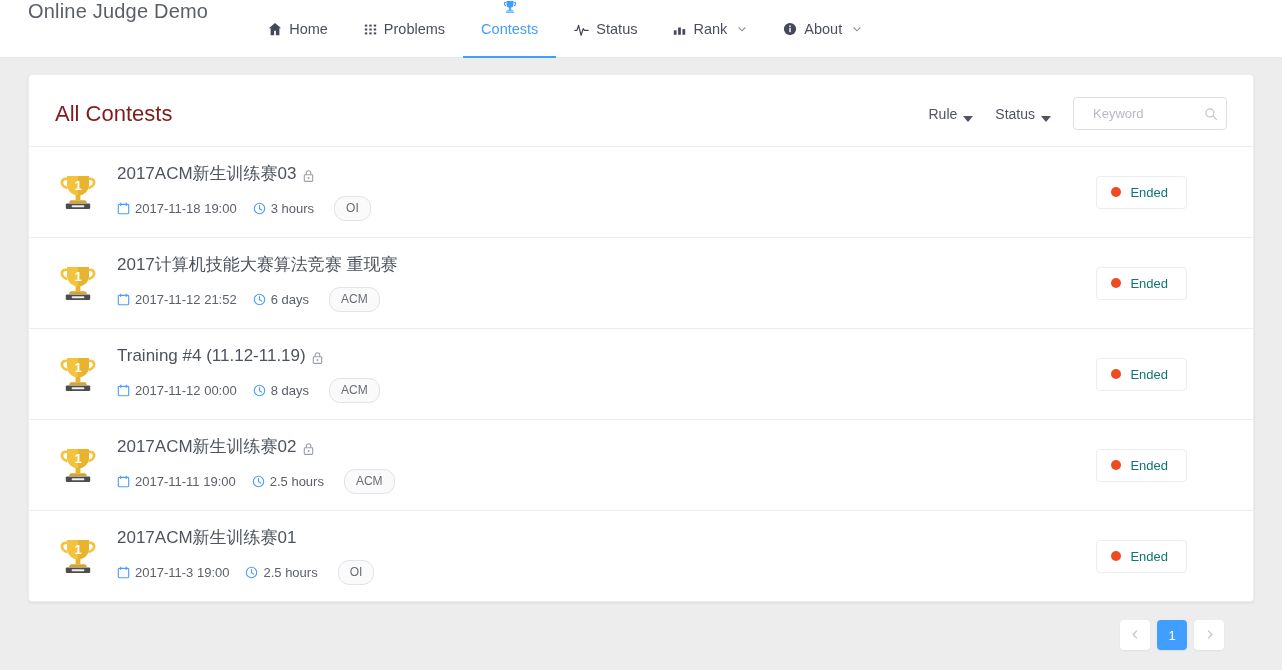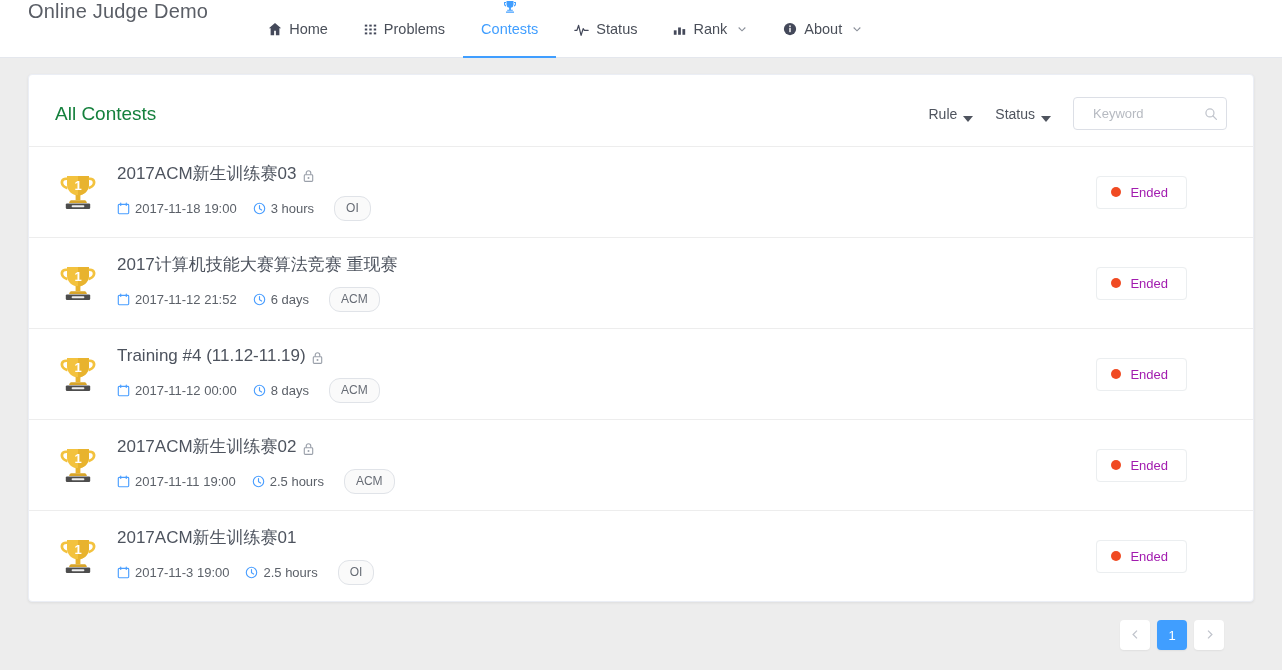--- a/index.html
+++ b/index.html
@@ -69,22 +69,22 @@
     background: #ffffff;
     border: 1px solid #ebeef5;
     border-radius: 4px;
     box-shadow: 0 1px 3px rgba(0,0,0,.07);
   }
   .card-head {
     display: flex; align-items: center;
     padding: 22px 26px 16px 26px;
   }
   .card-title {
-    font-size: 19px;
-    color: #15803d;
+    font-size: 22px;
+    color: #7f1d1d;
     font-weight: 400;
   }
   .card-tools {
     margin-left: auto;
     display: flex; align-items: center; gap: 22px;
   }
   .dropdown {
     font-size: 14px; color: #4f545e;
     display: flex; align-items: flex-end; gap: 6px;
     cursor: pointer;
@@ -152,21 +152,21 @@
     line-height: 1.35;
     margin-left: 4px;
   }
   .row-status { flex: 0 0 auto; padding-right: 40px; }
   .status-badge {
     border: 1px solid #ebeef0;
     border-radius: 4px;
     background: #fff;
     padding: 8px 18px 8px 14px;
     font-size: 13px;
-    color: #a21caf;
+    color: #0f766e;
     display: inline-flex; align-items: center; gap: 9px;
     min-width: 76px;
     box-shadow: 0 0 1px rgba(0,0,0,.03);
   }
   .status-dot { width: 10px; height: 10px; border-radius: 50%; display: inline-block; }
 
   
   .pager {
     display: flex; justify-content: flex-end; align-items: center;
     gap: 7px;

